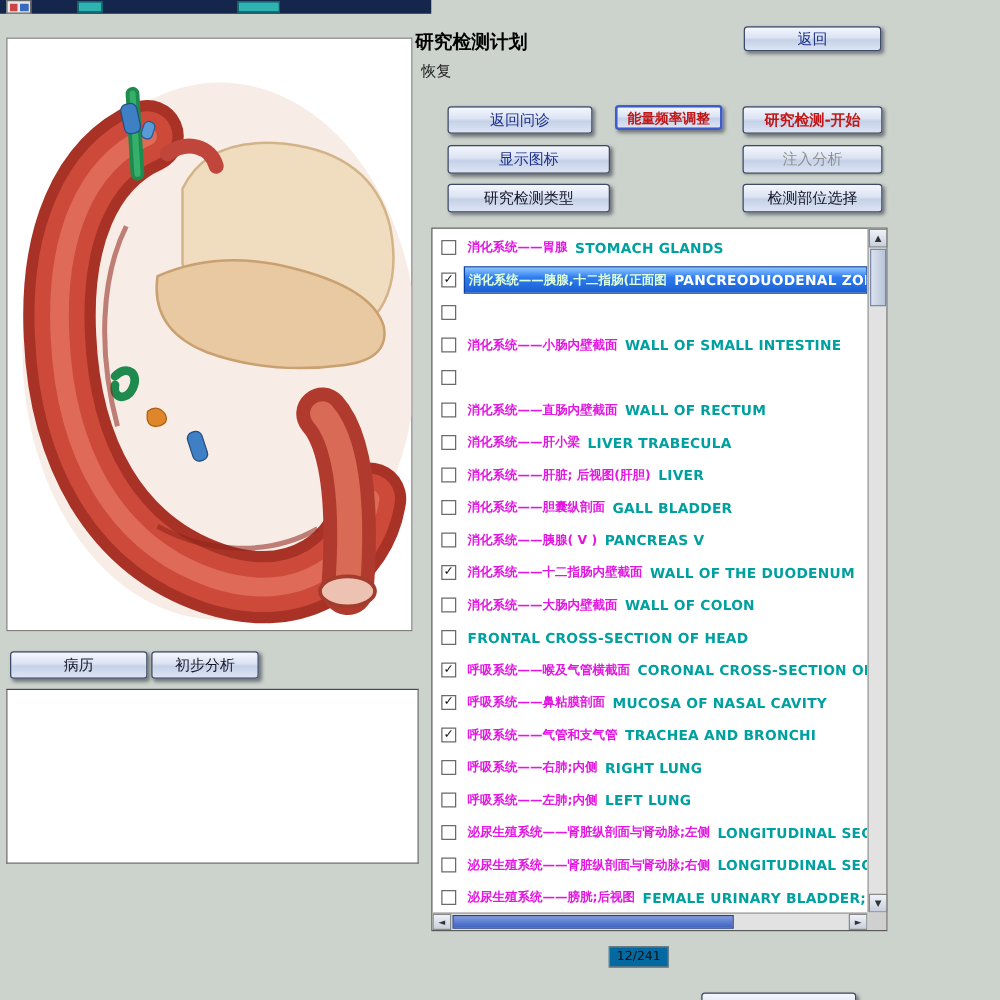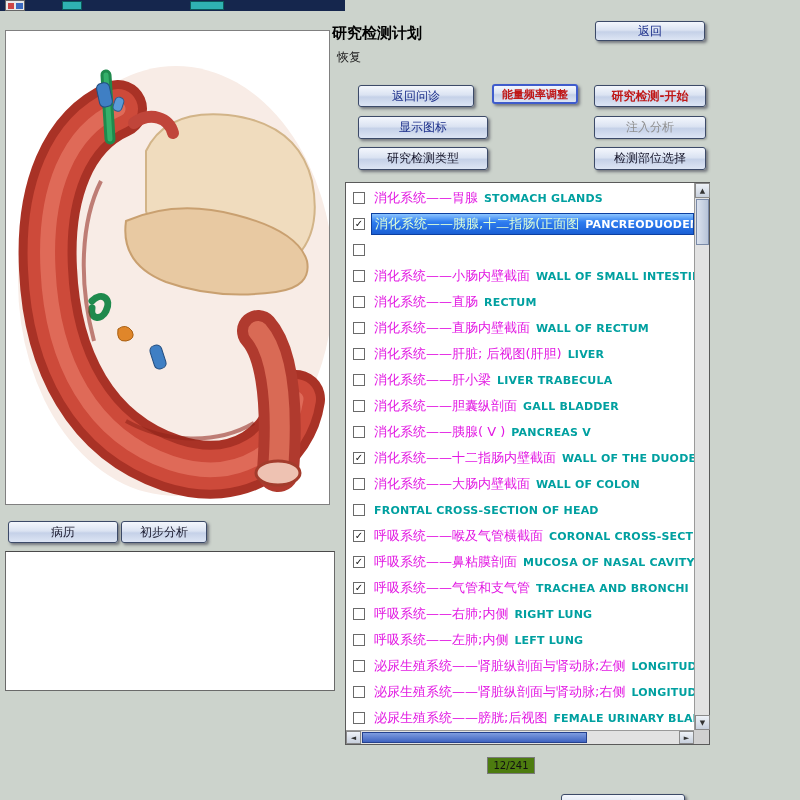--- a/index.html
+++ b/index.html
@@ -38,21 +38,21 @@
            border:1px solid #6a6a6a; border-top-color:#4a4a4a; }
 
   
   #listbox { position:absolute; left:345px; top:182px; width:365px; height:563px; background:#fff;
              border:1px solid #5a5a5a; }
   .rows { position:absolute; left:0; top:2px; right:15px; bottom:14px; overflow:hidden; }
   .row { height:26px; display:flex; align-items:center; padding-left:7px; white-space:nowrap; overflow:hidden; }
   .row .cbx { width:12px; height:12px; border:1px solid #6a6a6a; background:#fff; font-size:10px;
               line-height:10px; text-align:center; color:#111; flex:0 0 12px; margin-right:6px; }
   .row .texts { display:flex; align-items:center; flex:1; height:22px; padding-left:3px; overflow:hidden; }
-  .row .cn { color:#e218e2; font-size:13px; font-weight:normal; margin-right:6px;text-align:center; }
+  .row .cn { color:#e218e2; font-size:10px; font-weight:bold; margin-right:6px;text-align:center; }
   .row .en { color:#00a0a0; font-size:11px; font-weight:bold; letter-spacing:.2px; }
   .row.selected .texts { background:linear-gradient(180deg,#8ec6ff 0%,#2e7df0 40%,#1a5fd4 100%);
                          border:1px solid #0c3fa0; }
   .row.selected .cn { color:#dfffd8; }
   .row.selected .en { color:#ffffff; }
 
   
   .vscroll { position:absolute; right:0; top:0; width:15px; bottom:14px; background:#e2e2e2; border-left:1px solid #9a9a9a; }
   .sbtn { position:absolute; background:linear-gradient(180deg,#eef2f8,#c8d0dd); border:1px solid #8a8a8a;
           display:flex; align-items:center; justify-content:center; font-size:7px; color:#333; }
@@ -61,21 +61,21 @@
   .vthumb { position:absolute; left:1px; top:16px; width:13px; height:46px;
             background:linear-gradient(90deg,#dbe2ee,#b8c4d8); border:1px solid #7a8aa8; }
   .hscroll { position:absolute; left:0; bottom:0; right:15px; height:14px; background:#e2e2e2; border-top:1px solid #9a9a9a; }
   .hscroll .left  { left:0; top:0; width:15px; height:13px; }
   .hscroll .right { right:0; top:0; width:15px; height:13px; }
   .hthumb { position:absolute; left:16px; top:1px; width:225px; height:11px;
             background:linear-gradient(180deg,#7e9ce0,#3f63c0); border:1px solid #24418e; }
   .sbcorner { position:absolute; right:0; bottom:0; width:15px; height:14px; background:#d0d0d0; }
 
   
-  .counter { position:absolute; left:487px; top:757px; width:48px; height:17px; background:#4d7c0f;
+  .counter { position:absolute; left:487px; top:757px; width:48px; height:17px; background:#0369a1;
              border:1px solid #7a7a7a; font-size:10px; color:#111; display:flex; align-items:center; justify-content:center; }
 </style>
 </head>
 <body>
 
 <div id="screen">
 
   <div class="topbar">
     <span class="seg-red" style="left:6px;"></span>
     <span class="seg-teal" style="left:62px;width:20px;"></span>
@@ -160,44 +160,40 @@
         </div>
         <div class="row">
           <span class="cbx"></span>
           <span class="texts">
             <span class="cn">消化系统——小肠内壁截面</span>
             <span class="en">WALL OF SMALL INTESTINE</span>
           </span>
         </div>
         <div class="row">
           <span class="cbx"></span>
-          <span class="texts">
-            <span class="cn">消化系统——直肠</span>
-            <span class="en">RECTUM</span>
-          </span>
         </div>
         <div class="row">
           <span class="cbx"></span>
           <span class="texts">
             <span class="cn">消化系统——直肠内壁截面</span>
             <span class="en">WALL OF RECTUM</span>
           </span>
         </div>
         <div class="row">
           <span class="cbx"></span>
           <span class="texts">
+            <span class="cn">消化系统——肝小梁</span>
+            <span class="en">LIVER TRABECULA</span>
+          </span>
+        </div>
+        <div class="row">
+          <span class="cbx"></span>
+          <span class="texts">
             <span class="cn">消化系统——肝脏; 后视图(肝胆)</span>
             <span class="en">LIVER</span>
-          </span>
-        </div>
-        <div class="row">
-          <span class="cbx"></span>
-          <span class="texts">
-            <span class="cn">消化系统——肝小梁</span>
-            <span class="en">LIVER TRABECULA</span>
           </span>
         </div>
         <div class="row">
           <span class="cbx"></span>
           <span class="texts">
             <span class="cn">消化系统——胆囊纵剖面</span>
             <span class="en">GALL BLADDER</span>
           </span>
         </div>
         <div class="row">

